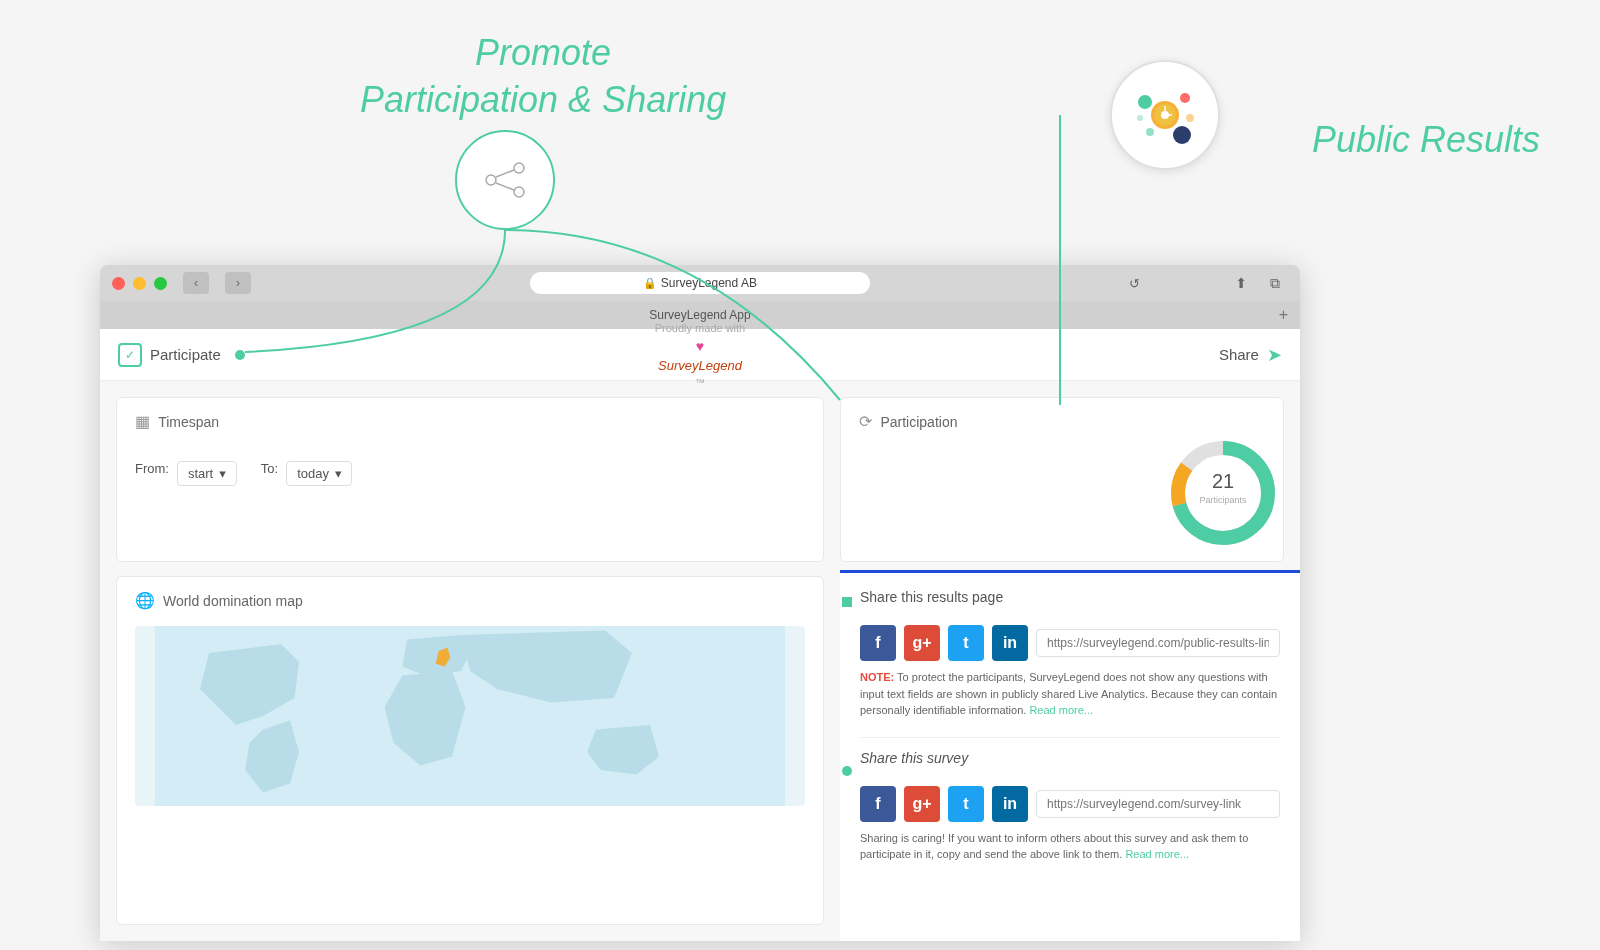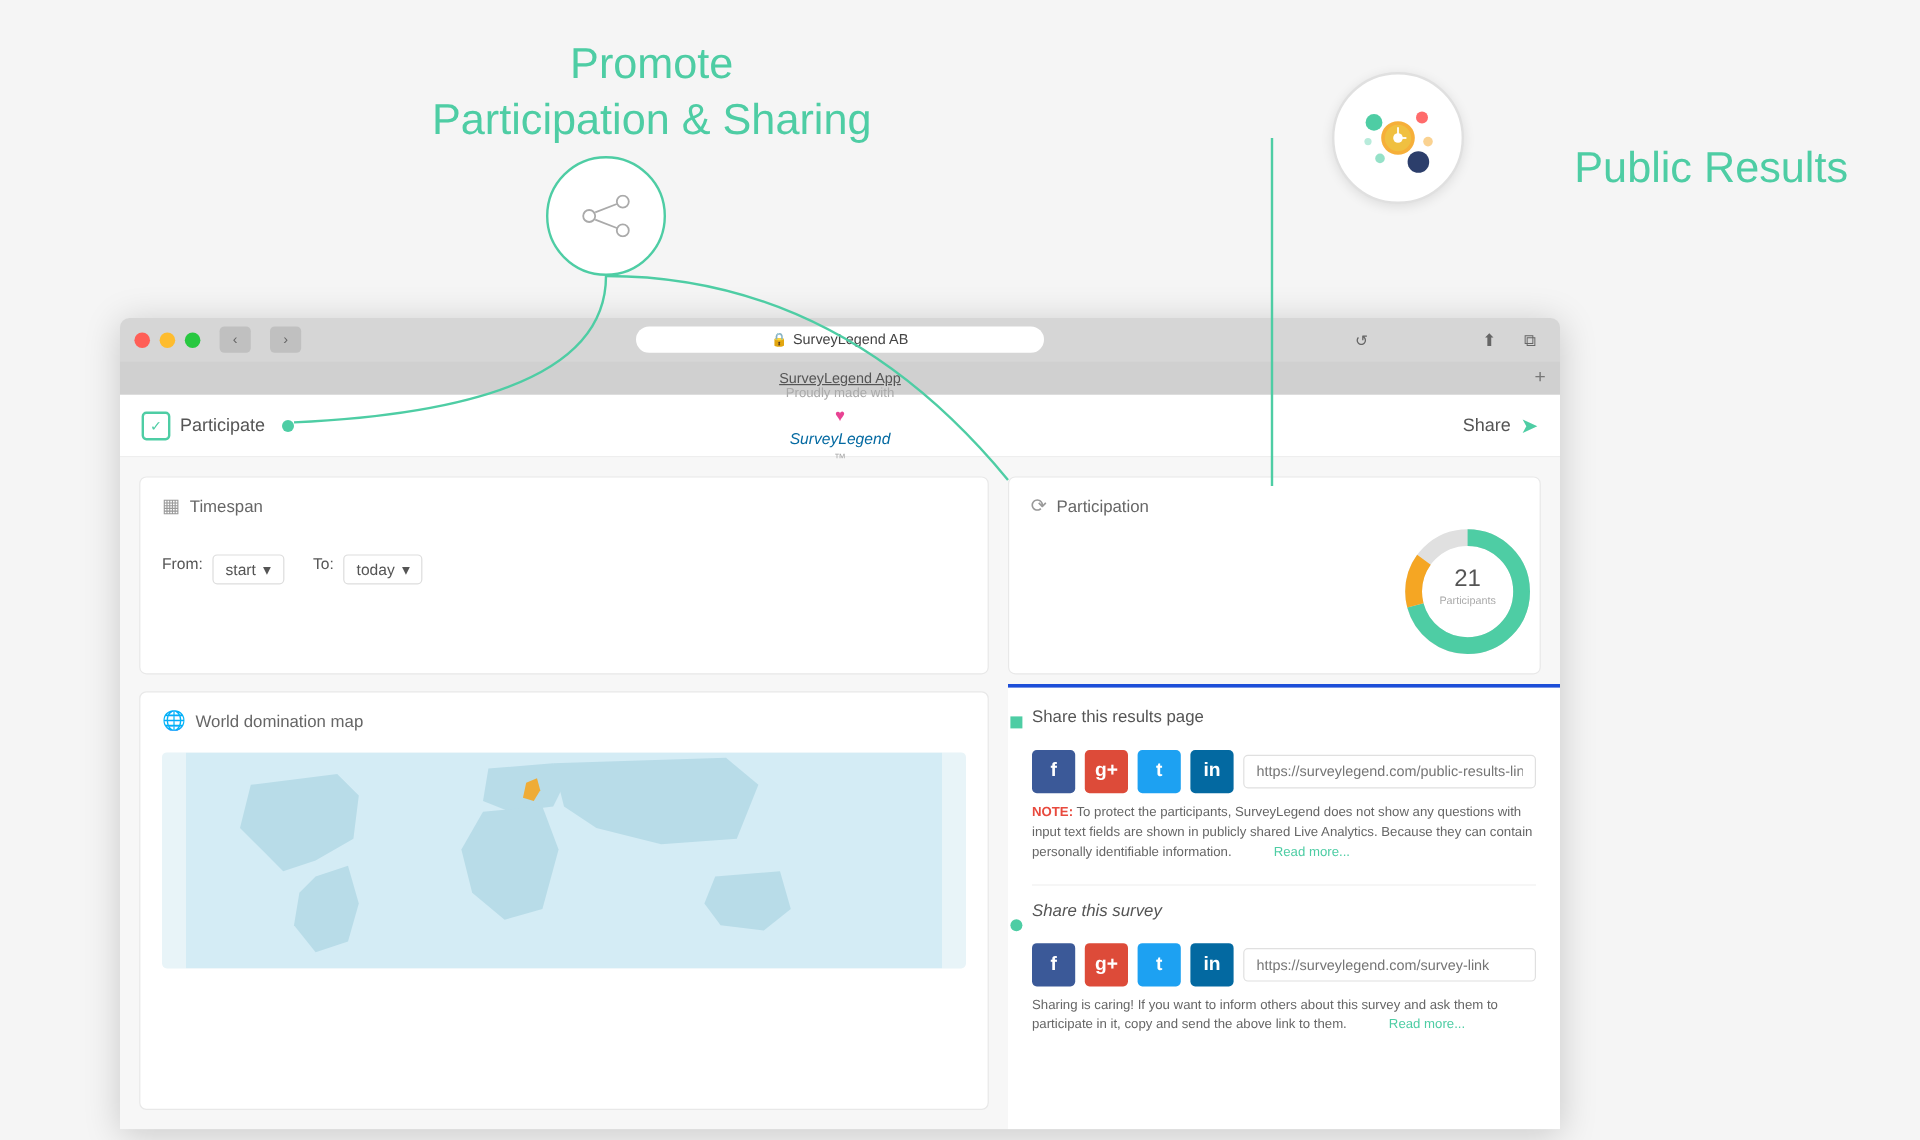--- a/index.html
+++ b/index.html
@@ -12,20 +12,21 @@
       position: relative;
     }
 
     
     .annotation-area {
       position: absolute;
       top: 0; left: 0;
       width: 100%; height: 100%;
       pointer-events: none;
       z-index: 10;
+      font-style: italic;
     }
 
     
     .annotation-left {
       position: absolute;
       top: 30px;
       left: 360px;
       text-align: center;
     }
     .annotation-left .ann-title {
@@ -164,21 +165,20 @@
     }
     .tab-bar {
       background: #d0d0d0;
       height: 28px;
       display: flex;
       align-items: center;
       padding: 0 12px;
       font-size: 12px;
       color: #555;
       position: relative;
-      text-decoration: underline;
     }
     .tab-title { margin: 0 auto; }
     .new-tab-btn {
       position: absolute;
       right: 12px;
       font-size: 16px;
       color: #777;
     }
 
     
@@ -218,21 +218,21 @@
     .proudly-made {
       position: absolute;
       left: 50%;
       transform: translateX(-50%);
       font-size: 11px;
       color: #aaa;
       display: flex; align-items: center; gap: 4px; flex-direction: column;
     }
     .sl-logo {
       font-size: 13px;
-      color: #0369a1;
+      color: #c2410c;
       font-style: italic;
     }
     .share-btn {
       position: absolute;
       right: 18px;
       display: flex; align-items: center; gap: 8px;
       font-size: 15px; color: #555;
     }
     .share-arrow { color: #4ecda4; font-size: 18px; }
 
@@ -373,21 +373,21 @@
     }
     .note-text {
       font-size: 11px;
       color: #666;
       line-height: 1.5;
     }
     .note-label {
       color: #e84a3e;
       font-weight: 600;
     }
-    .read-more { color: #4ecda4; text-decoration: none; margin-left: 32px; }
+    .read-more { color: #4ecda4; text-decoration: none; }
 
     
     .world-map-svg {
       width: 100%;
       height: 100%;
     }
   </style>
 </head>
 <body>
 

